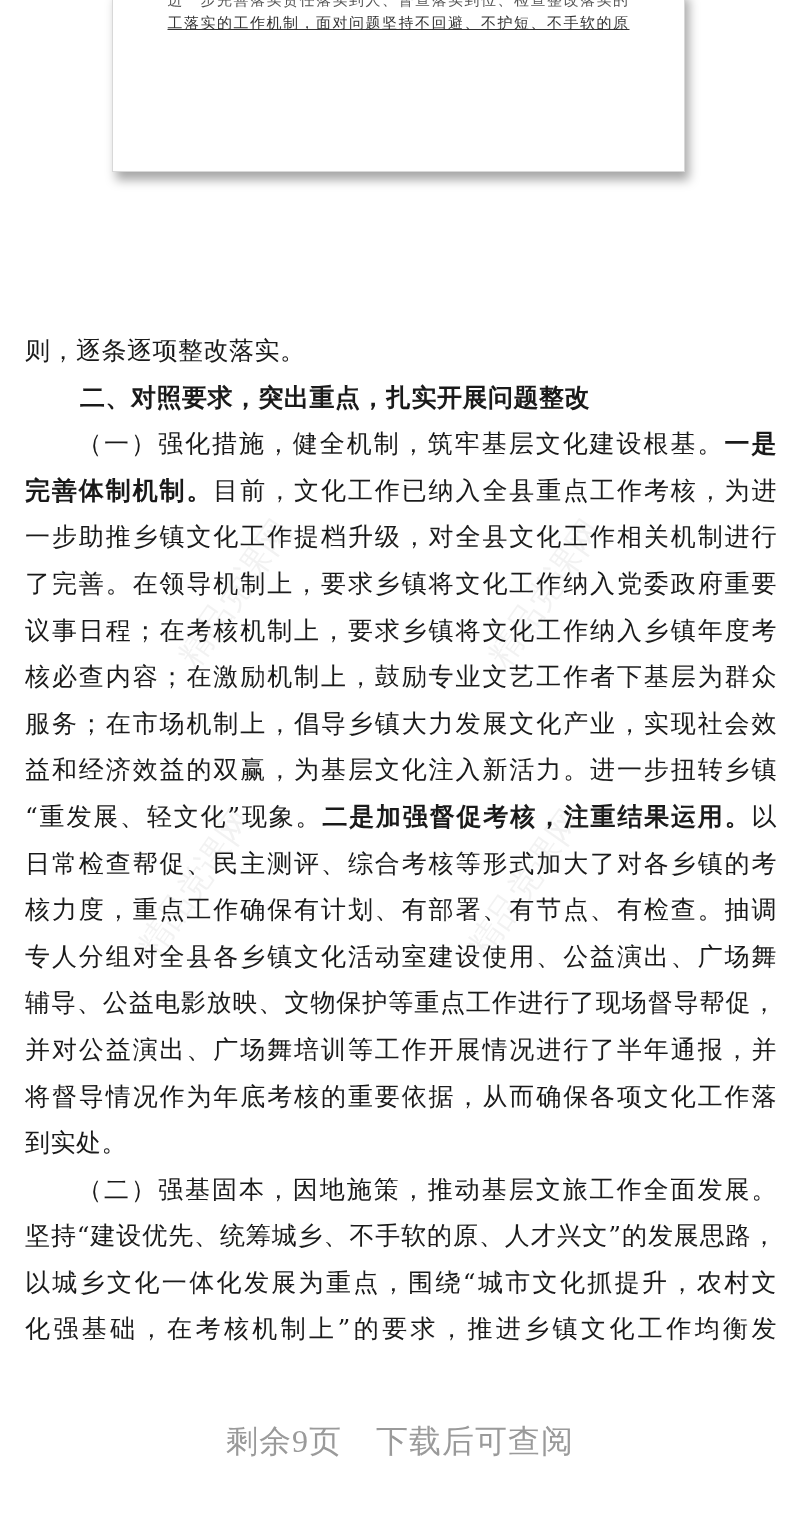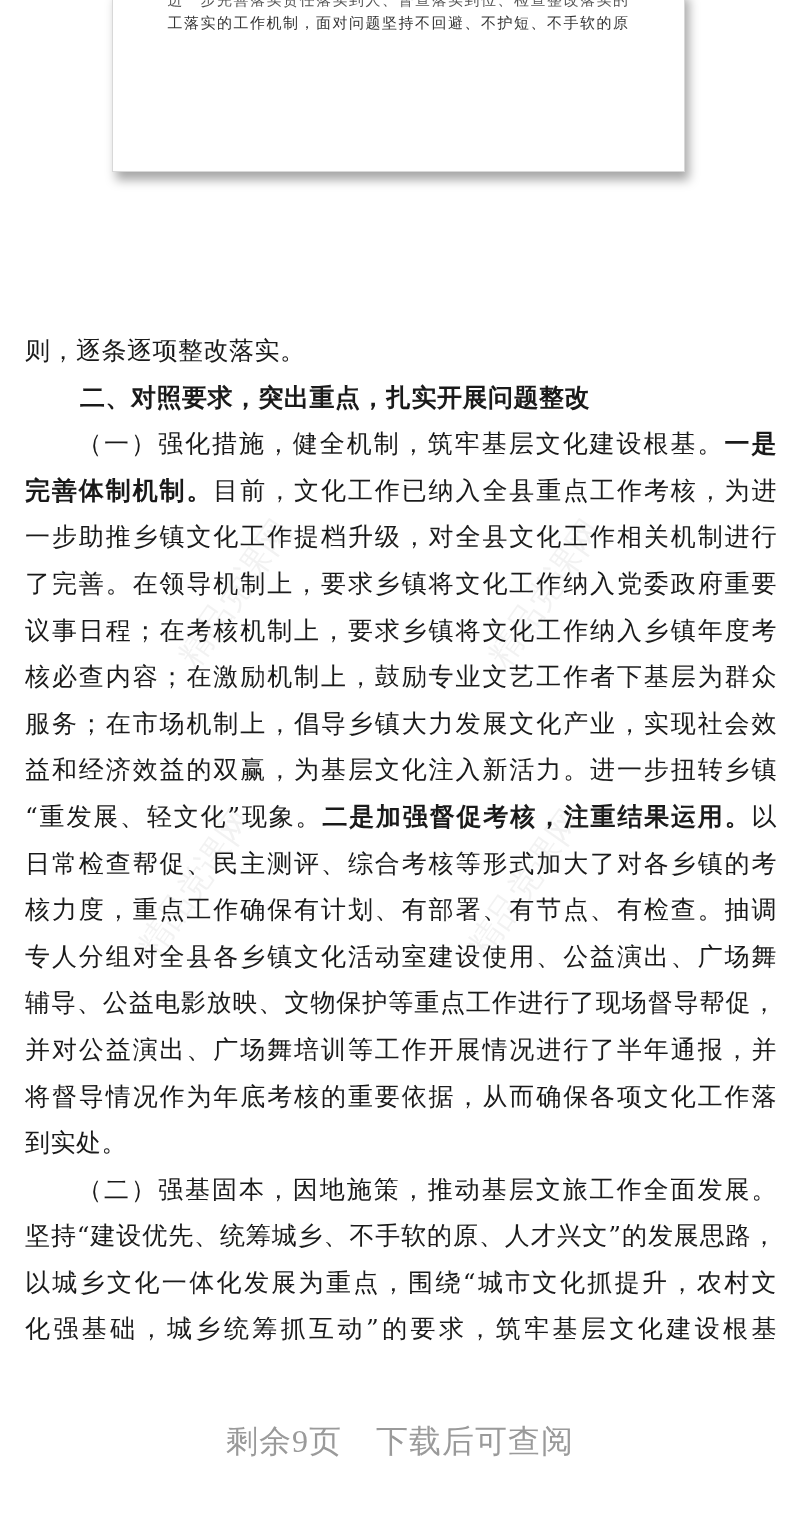--- a/index.html
+++ b/index.html
@@ -10,21 +10,21 @@
   .preview-card {
     position: absolute; left: 112px; top: -10px; width: 571px; height: 180px;
     background: #fff; border: 1px solid #d8d8d8;
     box-shadow: 4px 8px 10px rgba(0,0,0,0.35);
   }
   .preview-line {
     position: absolute; left: 0; width: 100%; text-align: center;
     font-size: 15px; color: #333; letter-spacing: 1.5px; white-space: nowrap;
   }
   .preview-line.l1 { top: 0px; color: #555; }
-  .preview-line.l2 { top: 23px; }
+  .preview-line.l2 { top: 23px; text-decoration: underline; }
   .doc { position: absolute; left: 25px; top: 328px; width: 752px; }
   .line {
     height: 46.6px; line-height: 46.6px; font-size: 25px; white-space: nowrap;
     letter-spacing: 0.5px; text-align: justify; text-align-last: justify;
   }
   .line.last { text-align-last: left; }
   .line.indent { padding-left: 52px; }
   .line.indent-h { padding-left: 55px; }
   .b { font-weight: bold; font-family: "DejaVu Sans", "Liberation Sans", sans-serif; }
   .heading { font-weight: bold; font-family: "DejaVu Sans", "Liberation Sans", sans-serif; font-size: 25px; }
@@ -68,18 +68,18 @@
     <div class="line"><span>日常检查帮促、民主测评、综合考核等形式加大了对各乡镇的考</span></div>
     <div class="line"><span>核力度，重点工作确保有计划、有部署、有节点、有检查。抽调</span></div>
     <div class="line"><span>专人分组对全县各乡镇文化活动室建设使用、公益演出、广场舞</span></div>
     <div class="line"><span>辅导、公益电影放映、文物保护等重点工作进行了现场督导帮促，</span></div>
     <div class="line"><span>并对公益演出、广场舞培训等工作开展情况进行了半年通报，并</span></div>
     <div class="line"><span>将督导情况作为年底考核的重要依据，从而确保各项文化工作落</span></div>
     <div class="line last"><span>到实处。</span></div>
     <div class="line indent"><span>（二）强基固本，因地施策，推动基层文旅工作全面发展。</span></div>
     <div class="line"><span>坚持“建设优先、统筹城乡、不手软的原、人才兴文”的发展思路，</span></div>
     <div class="line"><span>以城乡文化一体化发展为重点，围绕“城市文化抓提升，农村文</span></div>
-    <div class="line"><span>化强基础，城乡统筹抓互动”的要求，筑牢基层文化建设根基</span></div>
+    <div class="line"><span>化强基础，在考核机制上”的要求，推进乡镇文化工作均衡发</span></div>
   </div>
 
 <div class="footer-cta">
   <span>剩余9页</span><span class="gap"></span><span>下载后可查阅</span>
 </div>
 
 </body></html>

